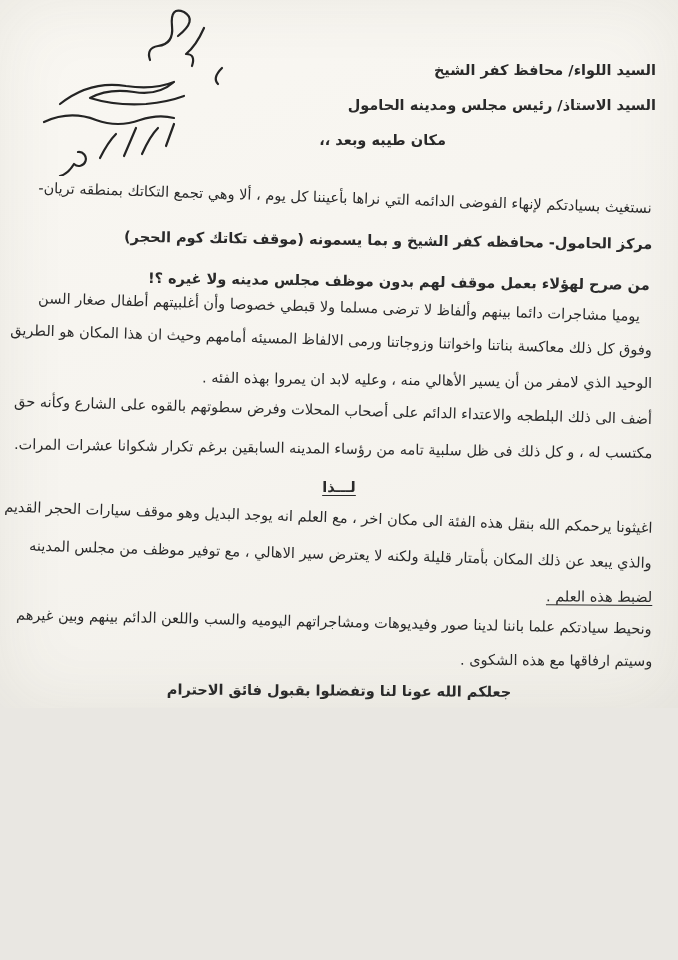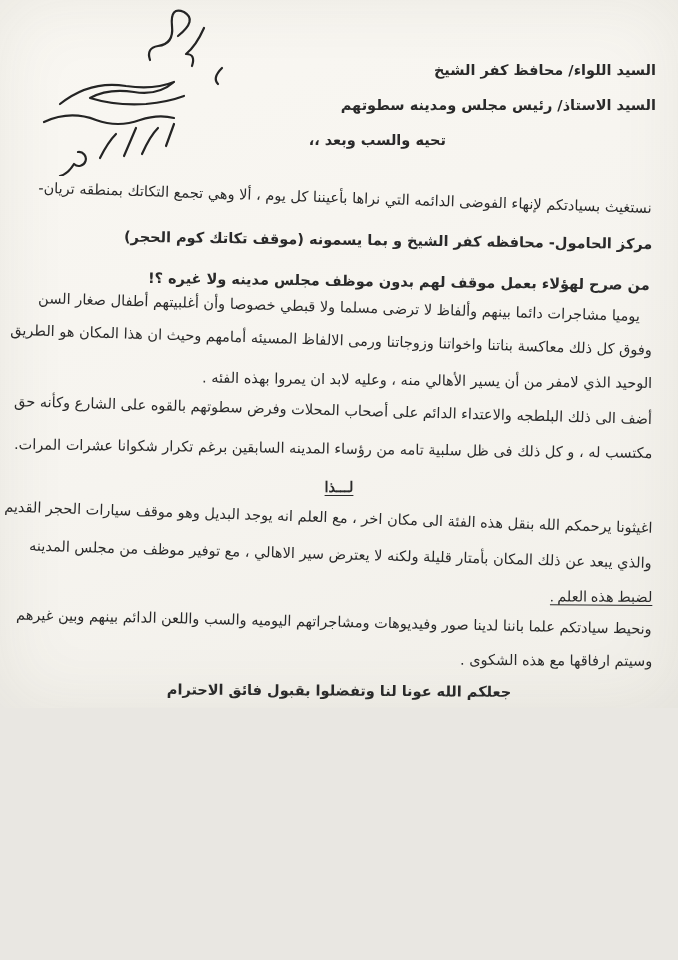--- a/index.html
+++ b/index.html
@@ -8,21 +8,21 @@
     background:linear-gradient(160deg,#f9f7f2 0%,#f6f4ef 55%,#f1efe9 100%);
     box-shadow:inset 0 0 70px rgba(90,85,70,.09);
     font-family:"DejaVu Sans", sans-serif;color:#262626;
   }
   .line{
     position:absolute;white-space:nowrap;direction:rtl;
     font-size:14.5px;line-height:20px;color:#2a2a2a;
     transform-origin:100% 50%;
   }
   .b{font-weight:bold;}
-  .u{text-decoration:underline;text-underline-offset:3px;font-family:Liberation Serif, serif;}
+  .u{text-decoration:underline;text-underline-offset:3px;}
   .center{left:0;right:0;text-align:center;}
   .colhead{position:absolute;direction:rtl;font-weight:bold;font-size:19px;text-align:right;white-space:nowrap;color:#222;}
   .hand{position:absolute;font-size:17px;font-weight:bold;color:#1d1d1d;transform:rotate(-12deg);direction:rtl;}
   svg{position:absolute;}
   .ink{stroke:#2b2b2b;stroke-width:1.7;fill:none;stroke-linecap:round;stroke-linejoin:round;}
   .ink2{stroke:#242424;stroke-width:2.2;fill:none;stroke-linecap:round;stroke-linejoin:round;}
   .red{stroke:#b9b9b9;fill:none;stroke-linecap:round;stroke-linejoin:round;opacity:.92;}
 </style>
 </head>
 <body>
@@ -35,22 +35,22 @@
       <path class="ink2" d="M170,30 q20,-16 6,-24 q-14,-6 -12,14 q2,18 -14,20 q-12,2 -8,14"></path>
       <path class="ink2" d="M214,62 q-10,10 -4,16"></path>
       <path class="ink2" d="M52,98 q30,-24 66,-18 q28,4 48,-4 q-16,14 -40,10 q-26,-4 -44,6 q26,8 56,6 q22,-2 38,-8"></path>
       <path class="ink2" d="M36,116 q26,-12 52,-2 q22,8 44,0 q18,-6 34,-2"></path>
       <path class="ink2" d="M92,152 q8,-16 16,-24 M116,150 l12,-28 M134,148 q8,-18 16,-26 M158,140 l8,-22"></path>
       <path class="ink2" d="M70,146 a7,7 0 1 1 -4,12 q-6,10 -14,12"></path>
     </g>
   </svg>
 
   <div class="line b" style="top:60px;right:22px">السيد اللواء/ محافظ كفر الشيخ</div>
-  <div class="line b" style="top:95px;right:22px">السيد الاستاذ/ رئيس مجلس ومدينه سطوتهم</div>
-  <div class="line b" style="top:130px;right:232px">تحيه والسب وبعد ،،</div>
+  <div class="line b" style="top:95px;right:22px">السيد الاستاذ/ رئيس مجلس ومدينه الحامول</div>
+  <div class="line b" style="top:130px;right:232px">مكان طيبه وبعد ،،</div>
 
   <div class="line" style="top:198px;right:26px;transform:rotate(1.9deg)">نستغيث بسيادتكم لإنهاء الفوضى الدائمه التي نراها بأعيننا كل يوم ، ألا وهي تجمع التكاتك بمنطقه  تريان-</div>
   <div class="line b" style="top:234px;right:26px;transform:rotate(0.8deg)">مركز الحامول- محافظه كفر الشيخ و بما يسمونه  (موقف تكاتك كوم الحجر)</div>
 
   <div class="line b" style="top:275px;right:28px;transform:rotate(0.8deg)">من صرح  لهؤلاء بعمل موقف لهم بدون موظف مجلس مدينه ولا غيره ؟!</div>
 
   <div class="line" style="top:306px;right:38px;transform:rotate(1.7deg)">يوميا مشاجرات دائما بينهم  وألفاظ لا ترضى مسلما ولا قبطي خصوصا وأن أغلبيتهم أطفال صغار السن</div>
   <div class="line" style="top:340px;right:26px;transform:rotate(1.8deg)">وفوق كل ذلك معاكسة بناتنا واخواتنا وزوجاتنا ورمى الالفاظ المسيئه أمامهم وحيث ان هذا المكان هو الطريق</div>
   <div class="line" style="top:373px;right:26px;transform:rotate(0.7deg)">الوحيد الذي لامفر من أن يسير الأهالي  منه ، وعليه لابد ان يمروا بهذه الفئه .</div>
 

